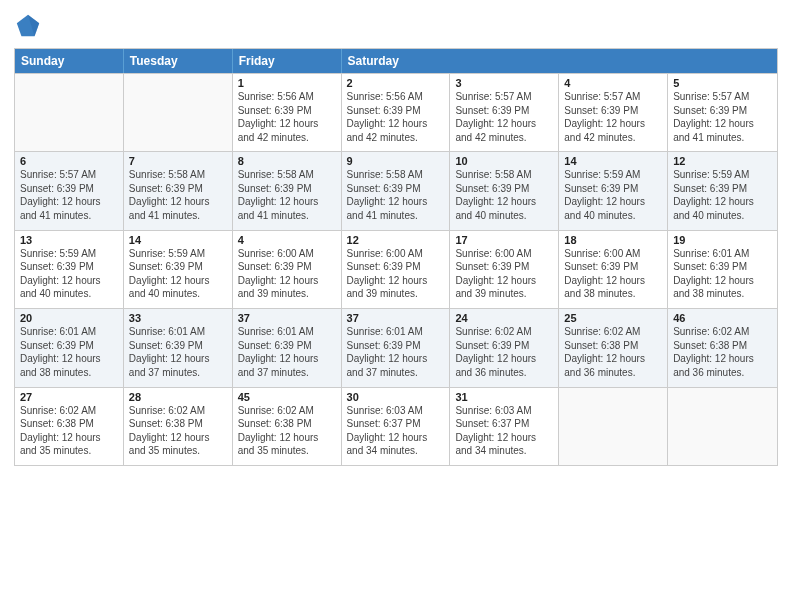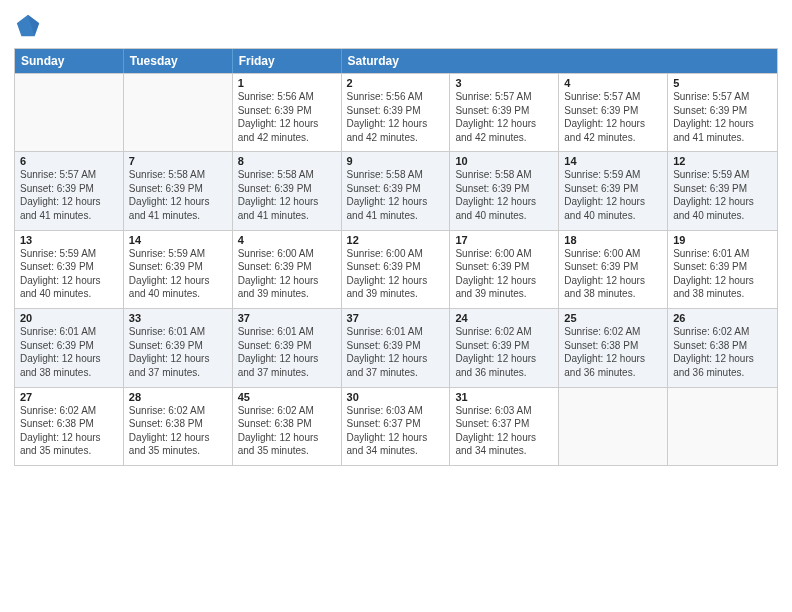--- a/index.html
+++ b/index.html
@@ -257,21 +257,21 @@
           </div>
           <div class="cal-cell shaded">
             <div class="day-number">24</div>
             <div class="day-info">Sunrise: 6:02 AM<br>Sunset: 6:39 PM<br>Daylight: 12 hours and 36 minutes.</div>
           </div>
           <div class="cal-cell shaded">
             <div class="day-number">25</div>
             <div class="day-info">Sunrise: 6:02 AM<br>Sunset: 6:38 PM<br>Daylight: 12 hours and 36 minutes.</div>
           </div>
           <div class="cal-cell shaded">
-            <div class="day-number">26</div>
+            <div class="day-number">46</div>
             <div class="day-info">Sunrise: 6:02 AM<br>Sunset: 6:38 PM<br>Daylight: 12 hours and 36 minutes.</div>
           </div>
         </div>
         <div class="cal-row">
           <div class="cal-cell">
             <div class="day-number">27</div>
             <div class="day-info">Sunrise: 6:02 AM<br>Sunset: 6:38 PM<br>Daylight: 12 hours and 35 minutes.</div>
           </div>
           <div class="cal-cell">
             <div class="day-number">28</div>

